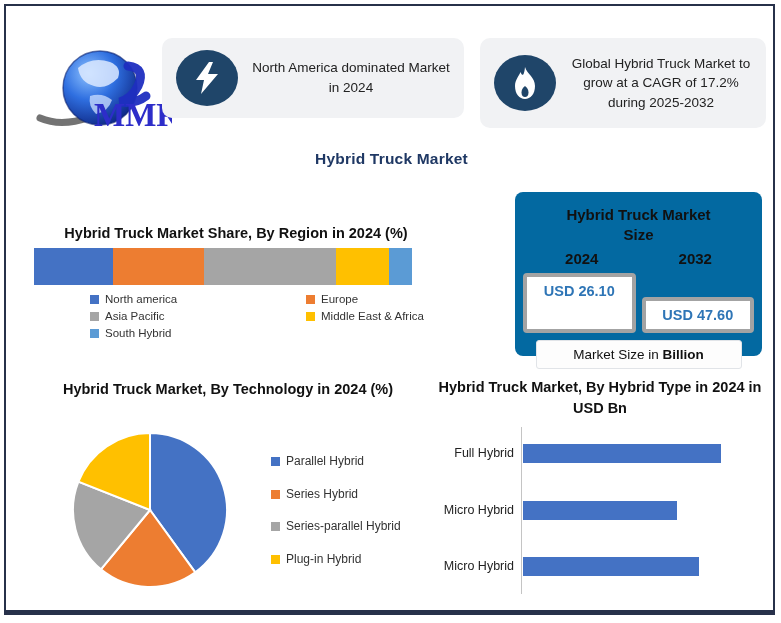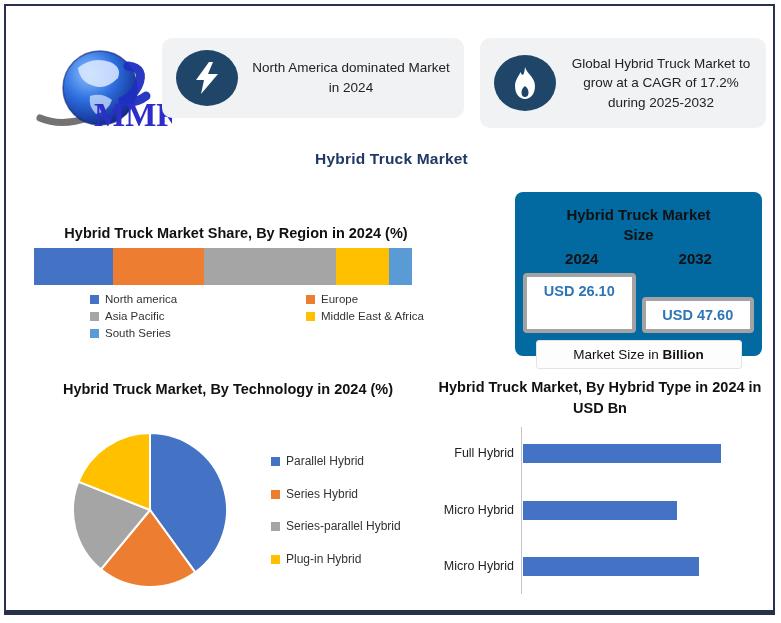--- a/index.html
+++ b/index.html
@@ -149,21 +149,21 @@
       <div class="legend-item">
         <span class="sw" style="background: rgb(165, 165, 165);"></span>
         <span>Asia Pacific</span>
       </div>
       <div class="legend-item">
         <span class="sw" style="background: rgb(255, 192, 0);"></span>
         <span>Middle East &amp; Africa</span>
       </div>
       <div class="legend-item">
         <span class="sw" style="background: rgb(91, 155, 213);"></span>
-        <span>South Series</span>
+        <span>South Hybrid</span>
       </div>
     </div>
 
   <div class="abs size-card">
     <div class="size-card-title">Hybrid Truck Market Size</div>
     <div class="size-years">
       <div>2024</div>
       <div>2032</div>
     </div>
     <div class="size-values">

